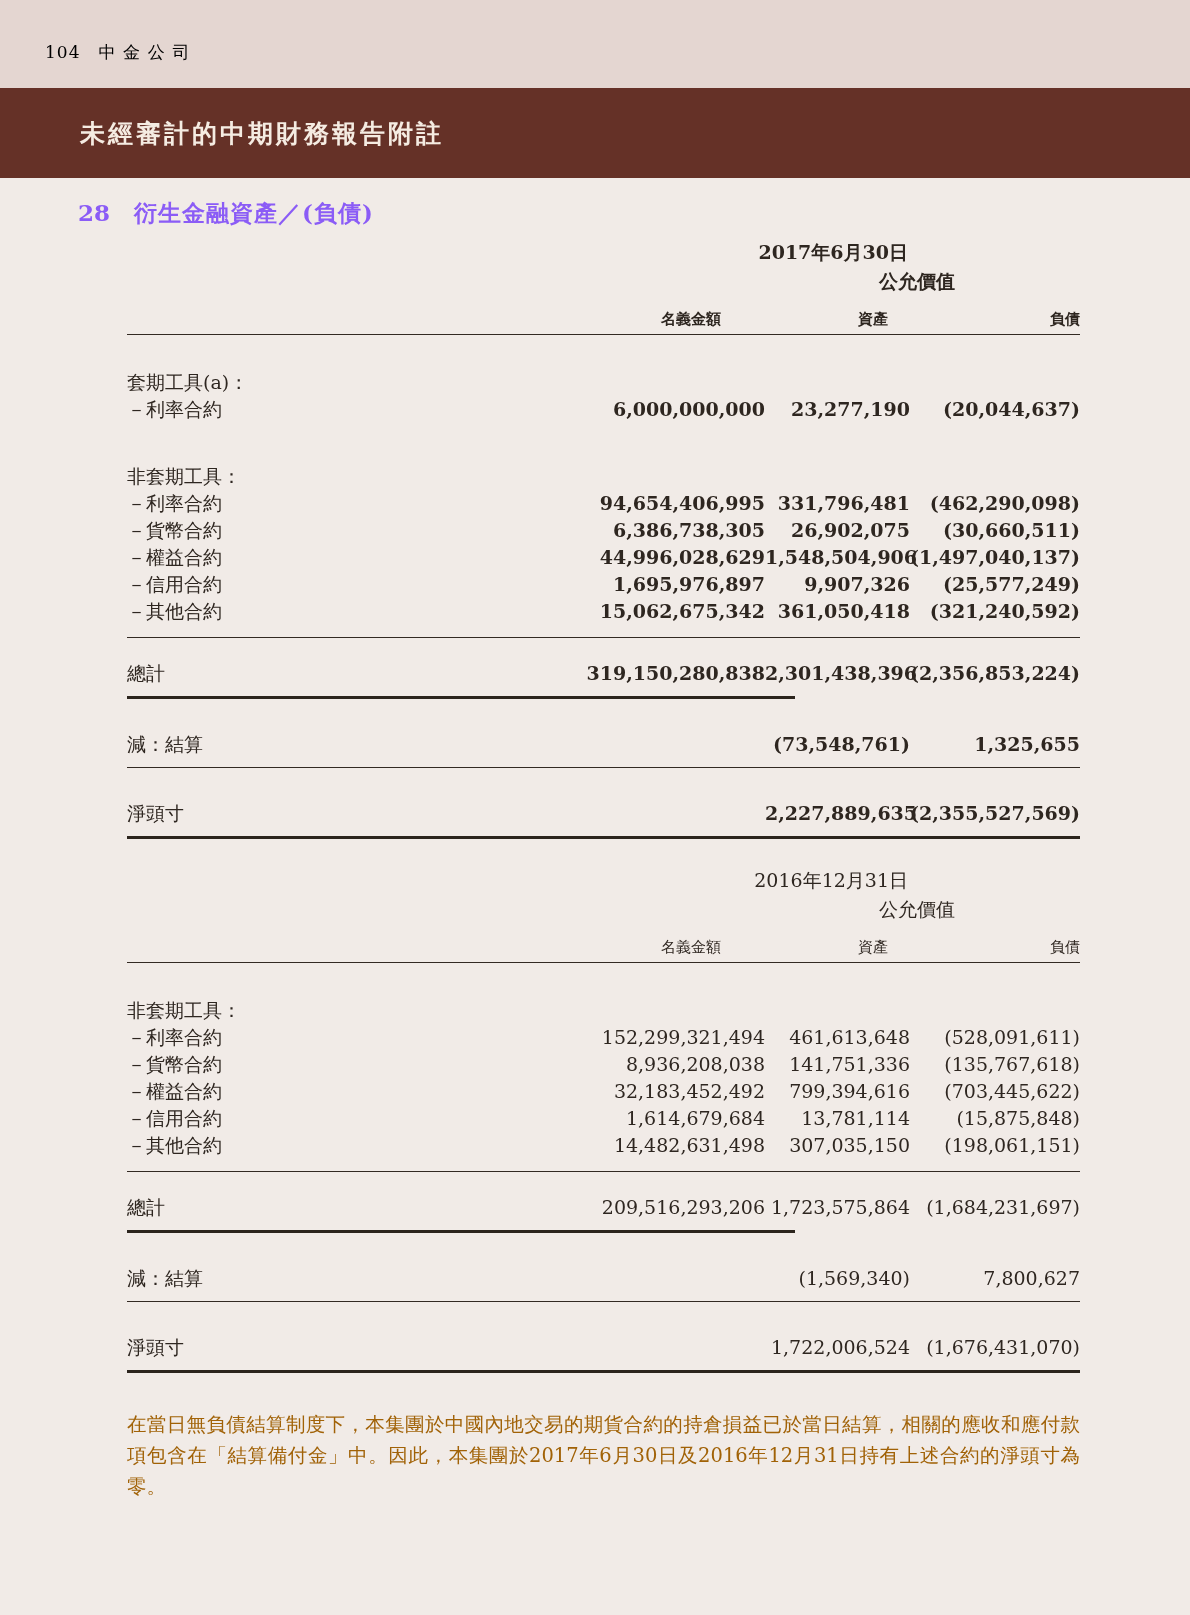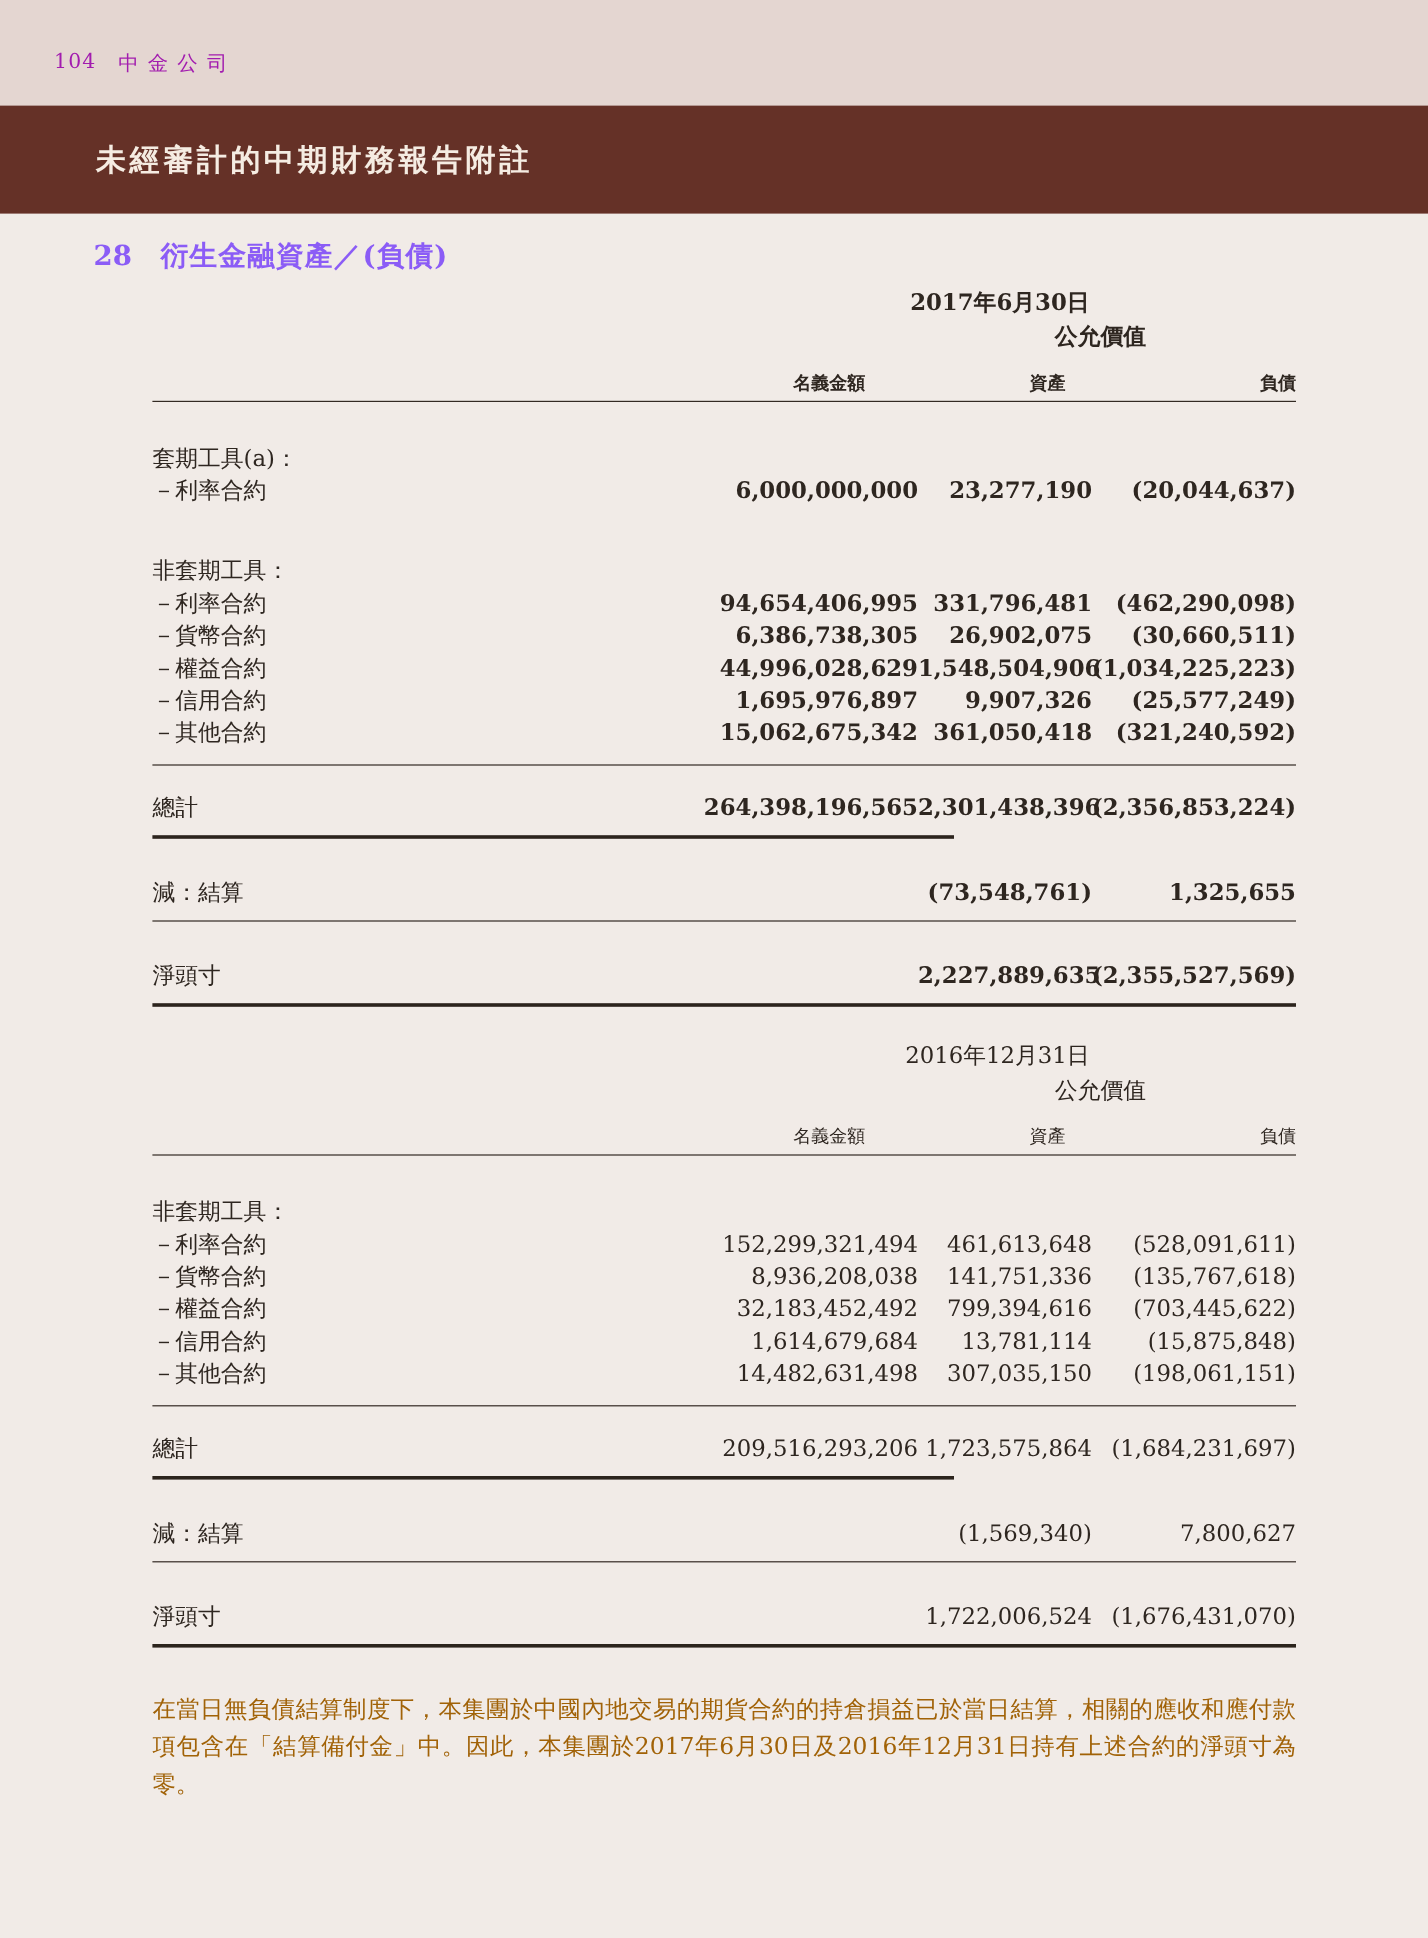--- a/index.html
+++ b/index.html
@@ -10,21 +10,21 @@
     color:#2e2620;
     -webkit-font-smoothing:antialiased;
   }
   .page{width:1190px;height:1615px;overflow:hidden;position:relative;}
 
   
   .topbar{
     height:88px;background:#e4d6d1;
     display:flex;align-items:center;
     padding-left:45px;box-sizing:border-box;padding-top:16px;
-    font-size:17px;color:#a21caf;
+    font-size:17px;color:#000000;
   }
   .topbar .pagenum{margin-right:18px;letter-spacing:1px;}
   .topbar .company{letter-spacing:0.45em;}
 
   
   .banner{
     height:90px;background:#653127;color:#f5ecE2;
     display:flex;align-items:center;
     padding-left:80px;box-sizing:border-box;
     font-size:25px;font-weight:bold;letter-spacing:3px;
@@ -131,39 +131,39 @@
     <div class="trow">
       <span class="lbl">－貨幣合約</span>
       <span class="num">6,386,738,305</span>
       <span class="num">26,902,075</span>
       <span class="num">(30,660,511)</span>
     </div>
     <div class="trow">
       <span class="lbl">－權益合約</span>
       <span class="num">44,996,028,629</span>
       <span class="num">1,548,504,906</span>
-      <span class="num">(1,034,225,223)</span>
+      <span class="num">(1,497,040,137)</span>
     </div>
     <div class="trow">
       <span class="lbl">－信用合約</span>
       <span class="num">1,695,976,897</span>
       <span class="num">9,907,326</span>
       <span class="num">(25,577,249)</span>
     </div>
     <div class="trow">
       <span class="lbl">－其他合約</span>
       <span class="num">15,062,675,342</span>
       <span class="num">361,050,418</span>
       <span class="num">(321,240,592)</span>
     </div>
     <div class="rule mt12"></div>
 
     <div class="trow mt22">
       <span class="lbl">總計</span>
-      <span class="num">264,398,196,565</span>
+      <span class="num">319,150,280,838</span>
       <span class="num">2,301,438,396</span>
       <span class="num">(2,356,853,224)</span>
     </div>
     <div class="rule thick partial mt9"></div>
 
     <div class="trow mt32">
       <span class="lbl">減：結算</span>
       <span class="num"></span>
       <span class="num">(73,548,761)</span>
       <span class="num">1,325,655</span>

